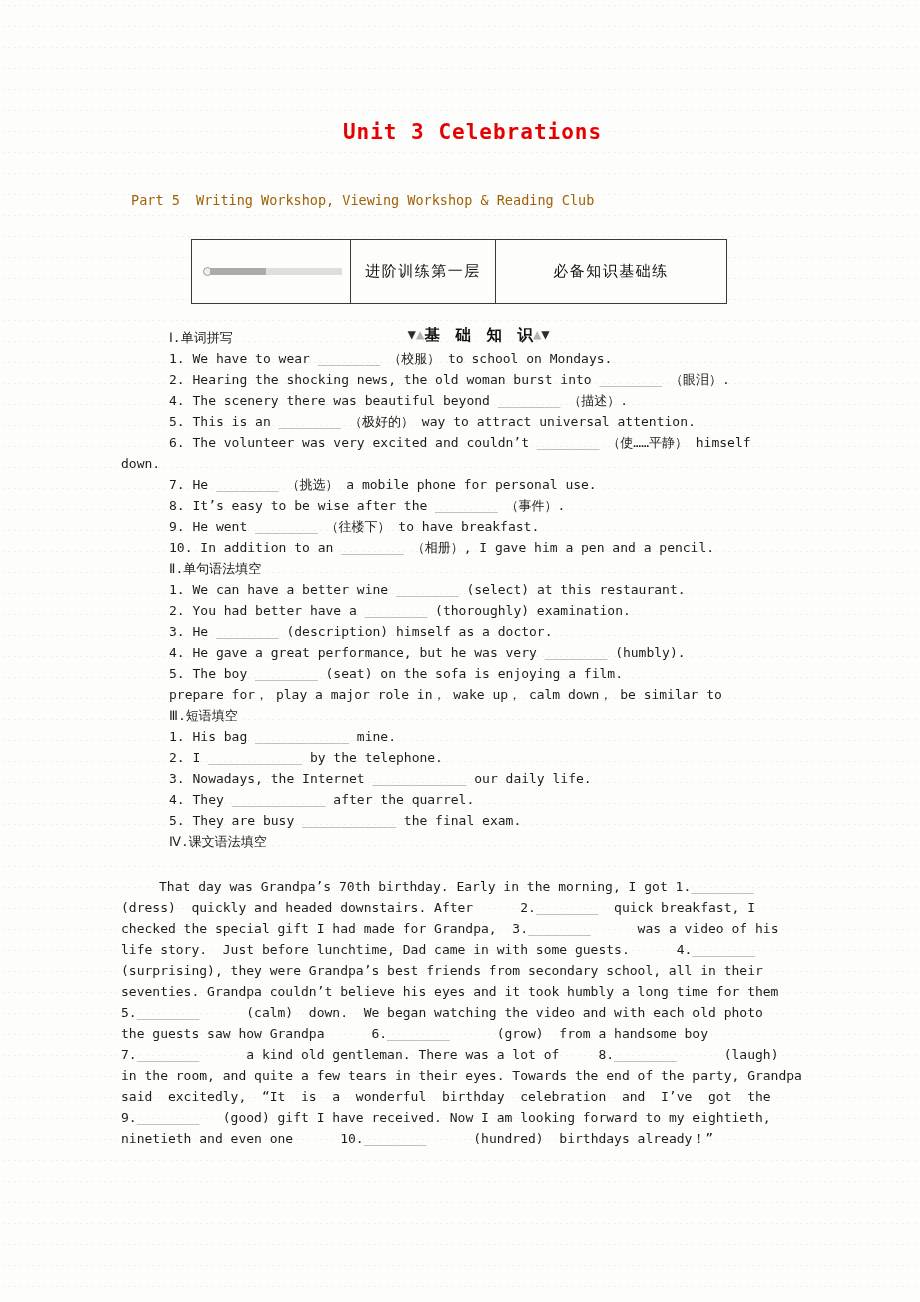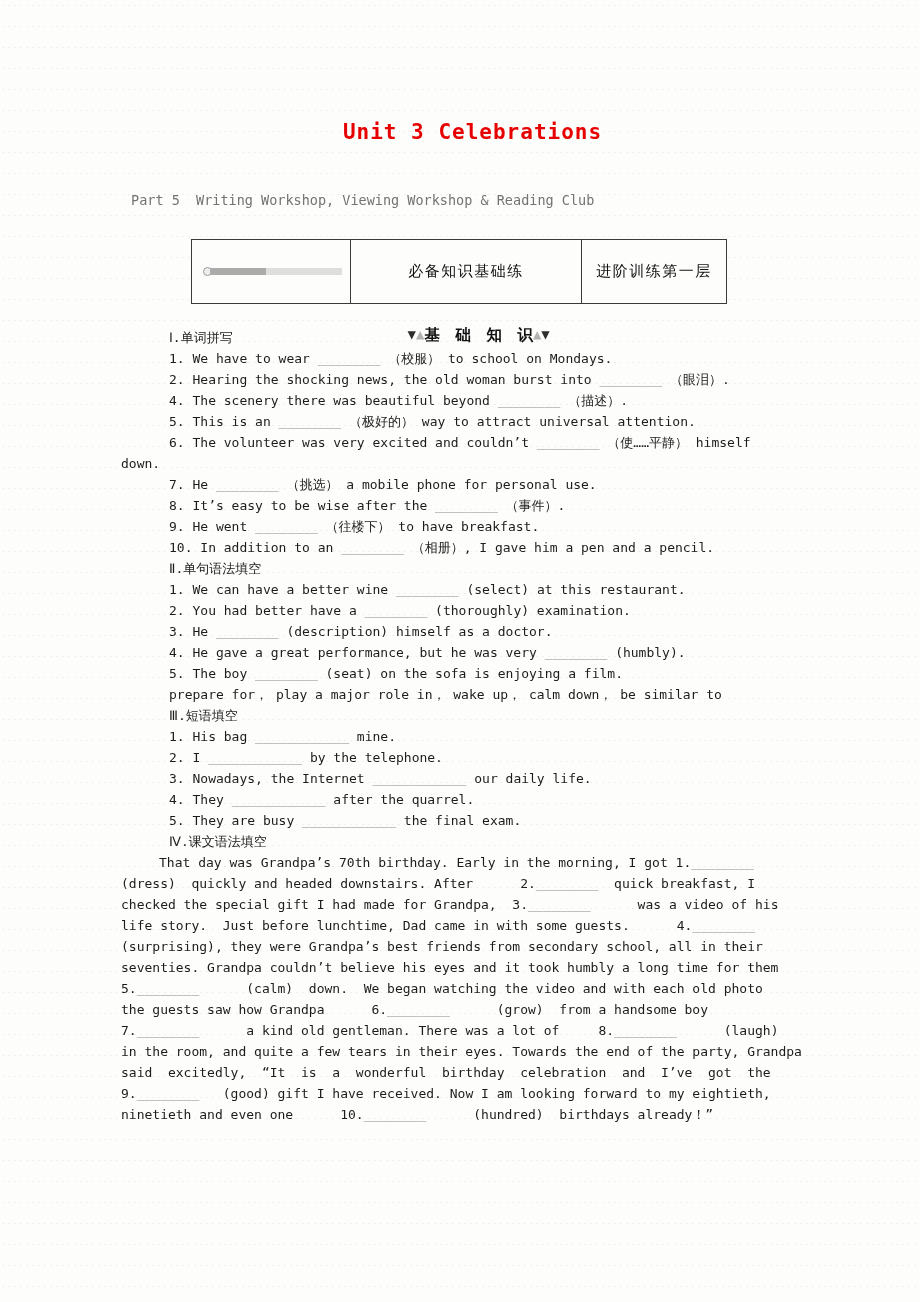--- a/index.html
+++ b/index.html
@@ -13,21 +13,21 @@
     content:""; position:absolute; inset:0; pointer-events:none;
     background-image:radial-gradient(circle, rgba(160,135,135,.28) .7px, transparent .95px);
     background-size:6px 21px; background-position:0 16px; opacity:.45;
   }
   .title{
     position:absolute; top:120px; left:0; right:0; text-align:center;
     font-size:21px; font-weight:bold; color:#e60000; letter-spacing:1px;padding-left:25px;
   }
   .subtitle{
     position:absolute; top:192px; left:131px;
-    font-size:13.5px; color:#737373; white-space:pre;text-align:right;
+    font-size:13.5px; color:#a16207; white-space:pre;text-align:right;
   }
   .hdr-table{
     position:absolute; top:239px; left:191px; width:536px; height:65px;
     display:flex; border:1.5px solid #3a3a3a; background:#fdfdfc;
   }
   .hdr-cell{ display:flex; align-items:center; justify-content:center; height:100%; }
   .hdr-cell + .hdr-cell{ border-left:1.5px solid #3a3a3a; }
   .cell-progress{ width:158px; justify-content:flex-start; padding-left:11px; }
   .cell-mid{ width:231px; }
   .cell-right{ flex:1; }
@@ -45,45 +45,45 @@
   }
   .tri{ font-size:14px; vertical-align:1px; }
   .tri-dark{ color:#2e2e2e; }
   .tri-gray{ color:#b3b3b3; }
   .content{
     position:absolute; top:327px; left:121px; width:720px;
     font-size:13px; color:#1c1c1c;
   }
   .line{ height:21px; line-height:21px; white-space:pre; }
   .line.indent{ padding-left:48px; }
-  .line.para{ padding-left:38px; }
+  .line.para{ padding-left:38px;margin-top:24px; }
   .blank{ color:#8a8a8a;text-align:center; }
 </style>
 </head>
 <body>
 
 <div class="page">
 
   <div class="title">Unit 3 Celebrations</div>
 
   <div class="subtitle">Part 5  Writing Workshop, Viewing Workshop &amp; Reading Club</div>
 
   <div class="hdr-table">
     <div class="hdr-cell cell-progress">
       <span class="pbar">
         <span class="pb-tip"></span>
         <span class="pb-dark"></span>
         <span class="pb-light"></span>
       </span>
     </div>
+    <div class="hdr-cell cell-right">
+      <span class="hdr-label">进阶训练第一层</span>
+    </div>
     <div class="hdr-cell cell-mid">
       <span class="hdr-label">必备知识基础练</span>
-    </div>
-    <div class="hdr-cell cell-right">
-      <span class="hdr-label">进阶训练第一层</span>
     </div>
   </div>
 
   <div class="banner">
     <span class="tri tri-dark">▼</span><span class="tri tri-gray">▲</span><span>基　础　知　识</span><span class="tri tri-gray">▲</span><span class="tri tri-dark">▼</span>
   </div>
 
   <div class="content">
 
   <div class="line indent">Ⅰ.单词拼写</div>

